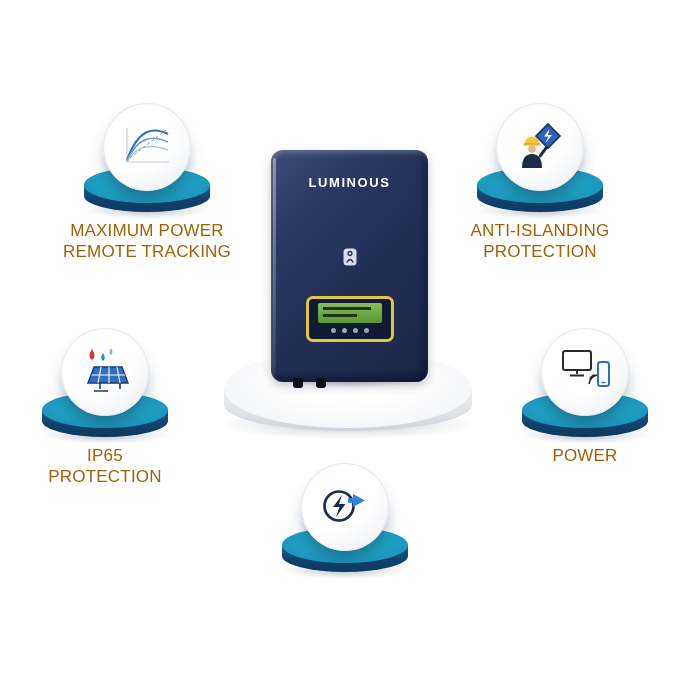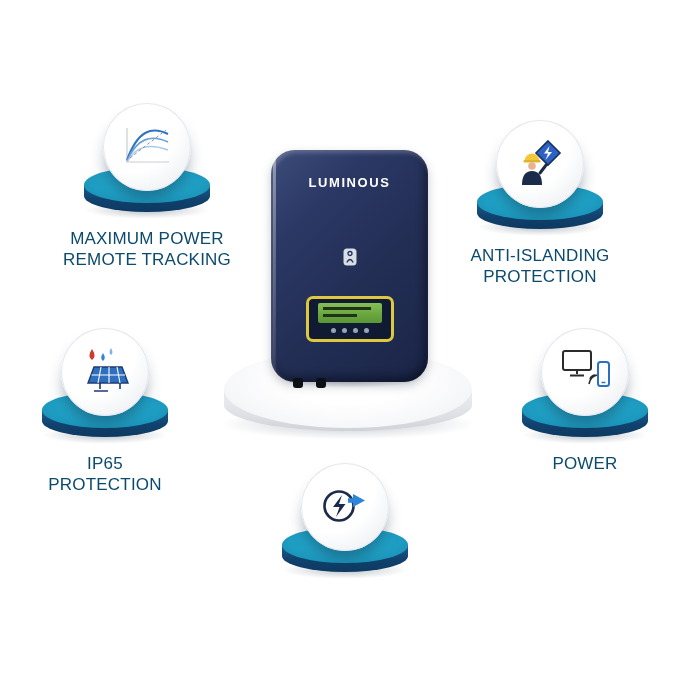--- a/index.html
+++ b/index.html
@@ -14,44 +14,44 @@
     box-shadow: 0 12px 16px -4px rgba(15,45,70,0.45), inset 0 0 0 1px #e4e7ed;
     display:flex; align-items:center; justify-content:center; }
   .pedestal { position:relative; z-index:1; width:126px; height:46px; margin-top:-24px; }
   .ped-shadow { position:absolute; left:0px; top:34px; width:126px; height:18px; border-radius:50%;
     background: radial-gradient(ellipse at center, rgba(40,60,80,0.30) 0%, rgba(40,60,80,0) 70%); }
   .ped-side { position:absolute; left:0; top:18px; width:126px; height:27px;
     background: linear-gradient(180deg, #1c5d90 0%, #11436f 50%, #0d3a62 100%);
     border-radius: 0 0 63px 63px / 0 0 16px 16px; }
   .ped-top { position:absolute; left:0; top:0; width:126px; height:36px; border-radius:50%;
     background: radial-gradient(ellipse at 50% 42%, #28b0cf 0%, #1f9fc4 55%, #1689ad 100%); }
-  .label { margin-top:16px; text-align:center; font-size:17px; line-height:1.22;
-    color:#0c4a6e; letter-spacing:0.2px; }
+  .label { margin-top:8px; text-align:center; font-size:17px; line-height:1.22;
+    color:#a16207; letter-spacing:0.2px; }
 
   #f-mppt   { left:32px;  top:103px; }
-  #f-anti   { left:425px; top:120px; }
+  #f-anti   { left:425px; top:103px; }
   #f-ip65   { left:-10px; top:328px; }
   #f-remote { left:470px; top:328px; }
   #f-export { left:230px; top:463px; }
 
   
   .platform { position:absolute; left:224px; top:350px; width:248px; height:95px; z-index:1; }
   .platform-shadow { position:absolute; left:-8px; top:58px; width:264px; height:32px; border-radius:50%;
     background: radial-gradient(ellipse at center, rgba(110,120,135,0.40) 0%, rgba(110,120,135,0) 68%); }
   .platform-side { position:absolute; left:0; top:39px; width:248px; height:42px;
     background: linear-gradient(180deg, #eceef1 0%, #dfe1e6 60%, #cfd2d8 100%);
     border-radius: 0 0 124px 124px / 0 0 26px 26px; }
   .platform-top { position:absolute; left:0; top:0; width:248px; height:78px; border-radius:50%;
     background: radial-gradient(ellipse at 50% 38%, #ffffff 35%, #f6f7f9 70%, #e5e7ec 100%); }
   .inverter-shadow { position:absolute; left:279px; top:372px; width:141px; height:16px; border-radius:50%;
     z-index:1; background: radial-gradient(ellipse at center, rgba(60,70,90,0.35), rgba(60,70,90,0) 70%); }
 
   
   .inverter { position:absolute; left:271px; top:150px; width:157px; height:232px; z-index:2;
-    border-radius:24px;
+    border-radius:12px;
     background: linear-gradient(135deg, #3d4c7a 0%, #2b3865 26%, #222e54 58%, #1a2547 100%);
     box-shadow: inset 2px 3px 4px rgba(255,255,255,0.22), inset -3px -5px 10px rgba(0,0,10,0.45),
                 0 4px 10px rgba(30,40,60,0.25); }
   .inverter::before { content:""; position:absolute; left:2px; top:8px; bottom:8px; width:3px;
     border-radius:3px; background: linear-gradient(rgba(255,255,255,0.40), rgba(255,255,255,0.04)); }
   .inverter-brand { position:absolute; top:25px; left:0; width:100%; text-align:center;
     color:#ffffff; font-size:13px; font-weight:bold; letter-spacing:1.6px; }
   .emblem { position:absolute; top:98px; left:50%; transform:translateX(-50%); line-height:0; }
   .display { position:absolute; top:146px; left:50%; transform:translateX(-50%);
     width:88px; height:46px; background:#101a33; border:3px solid #dec93e; border-radius:7px;

